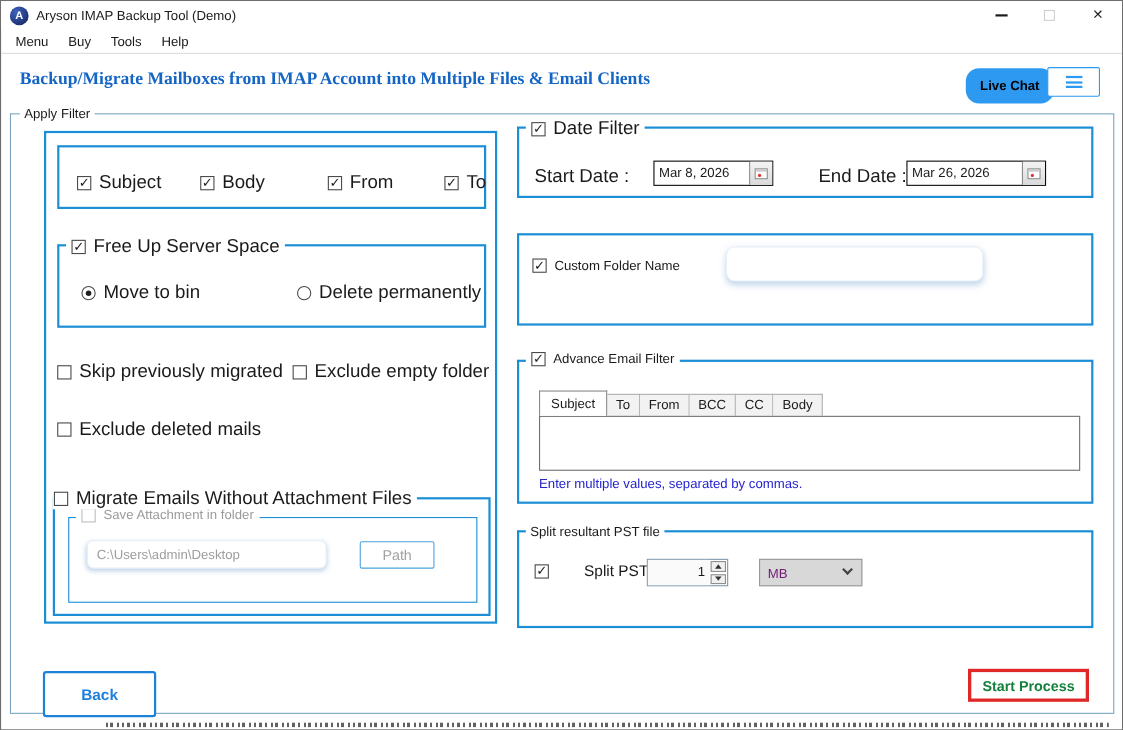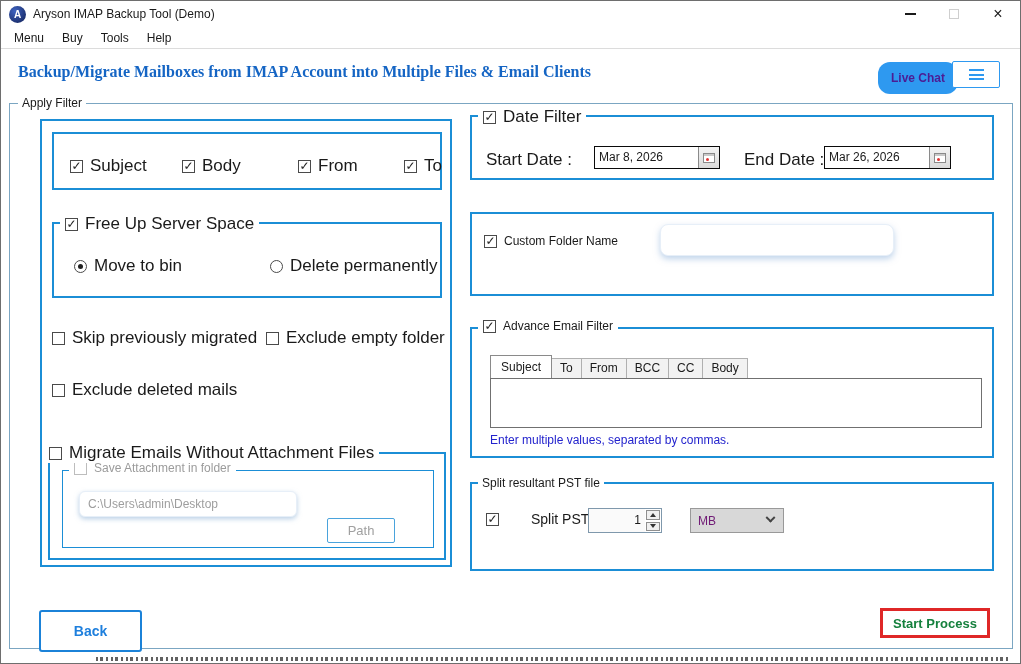--- a/index.html
+++ b/index.html
@@ -26,21 +26,21 @@
              display:flex; align-items:center; padding-left:4px;
              border-bottom:1px solid #dcdcdc; }
   .menuitem { font-size:12px; color:#1a1a1a; padding:2px 9px; }
 
   
   .headtitle { position:absolute; left:17px; top:62px;
                font-family:"Liberation Serif", serif; font-weight:bold;
                font-size:16px; color:#1565c4; }
   .livechat { position:absolute; left:877px; top:61px; height:23px;
               padding:16px 13px; border-radius:12px; background:#2e99f0;
-              color:#4c1d95; font-size:12px; font-weight:bold;
+              color:#000000; font-size:12px; font-weight:bold;
               display:flex; align-items:center; }
   .hamburger { position:absolute; left:951px; top:60px; width:48px; height:27px;
                background:#fff; border:1px solid #2e99f0; border-radius:2px;
                display:flex; align-items:center; justify-content:center; }
   .hamicon i { display:block; width:15px; height:2px; background:#2e99f0; margin:2.5px 0; }
 
   
   .applyfilter { position:absolute; left:8px; top:102px; width:1004px; height:546px;
                  border:1px solid #7ba6c2; }
   .fslegend { position:absolute; left:8px; top:-8px; background:#fff;
@@ -65,21 +65,21 @@
            background:#fff; display:inline-block; position:relative; flex:0 0 auto; }
   .radio.on::after { content:""; position:absolute; left:3px; top:3px; right:3px; bottom:3px;
                      background:#1f1f1f; border-radius:50%; }
 
   
   .softinput { border:1px solid #e7eff8; border-radius:6px; background:#fff;
                box-shadow:0 2px 5px rgba(130,170,210,.55); font-size:12px;
                color:#9e9e9e; padding:0 8px; font-family:"Liberation Sans", sans-serif; }
   .pathbtn { position:absolute; background:#fff; border:1px solid #4aa3dc;
              border-radius:2px; color:#a0a0a0; font-size:13px;
-             display:flex; align-items:center; justify-content:center;margin-top:26px; }
+             display:flex; align-items:center; justify-content:center; }
 
   
   .datefield { position:absolute; height:23px; border:1px solid #0a0a0a;
                background:#fff; display:flex; }
   .dateval { flex:1; font-size:12px; color:#1a1a1a; line-height:21px; padding-left:4px; }
   .calbtn { width:21px; border-left:1px solid #8a8a8a;
             background:linear-gradient(#f4f4f4,#dadada);
             display:flex; align-items:center; justify-content:center; }
   .calicon { width:12px; height:10px; border:1px solid #8a8a8a; background:#fff; position:relative; }
   .calicon::before { content:""; position:absolute; left:0; right:0; top:0; height:2px; background:#c9c9c9; }
@@ -238,21 +238,21 @@
         </div>
       </div>
     </div>
 
     <div class="panel" style="left:460px; top:11px; width:524px; height:65px; border-width:2px;">
       <span class="grouplegend">
         <span class="cb on"></span>
         <span class="lbl">Date Filter</span>
       </span>
       <span class="lbl" style="position:absolute; left:14px; top:33px;">Start Date :</span>
-      <div class="datefield" style="left:122px; top:29px; width:126px;">
+      <div class="datefield" style="left:122px; top:29px; width:109px;">
         <span class="dateval">Mar 8, 2026</span>
         <span class="calbtn">
             <span class="calicon"></span>
           </span>
       </div>
       <span class="lbl" style="position:absolute; left:272px; top:33px;">End Date :</span>
       <div class="datefield" style="left:352px; top:29px; width:127px;">
         <span class="dateval">Mar 26, 2026</span>
         <span class="calbtn">
             <span class="calicon"></span>

